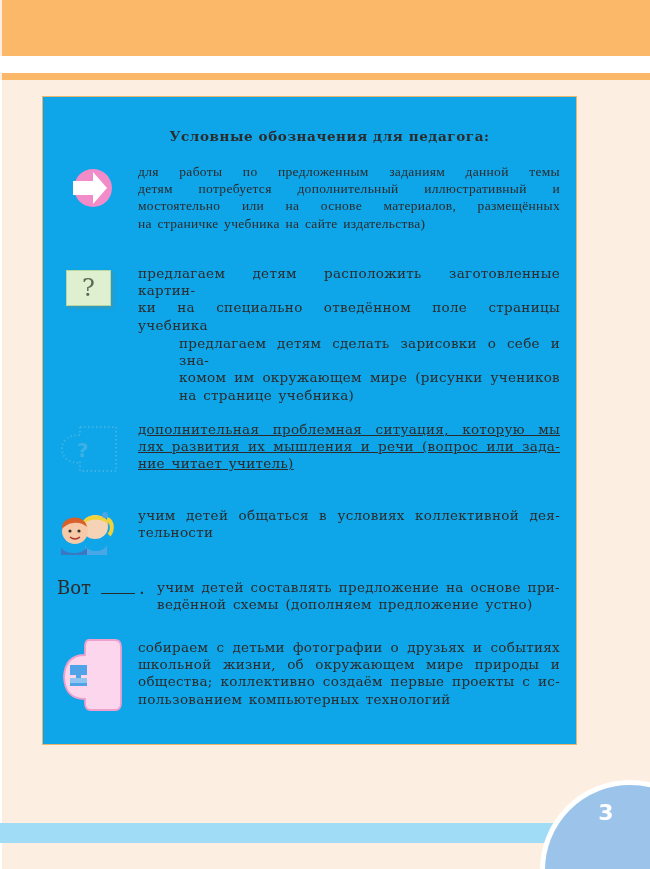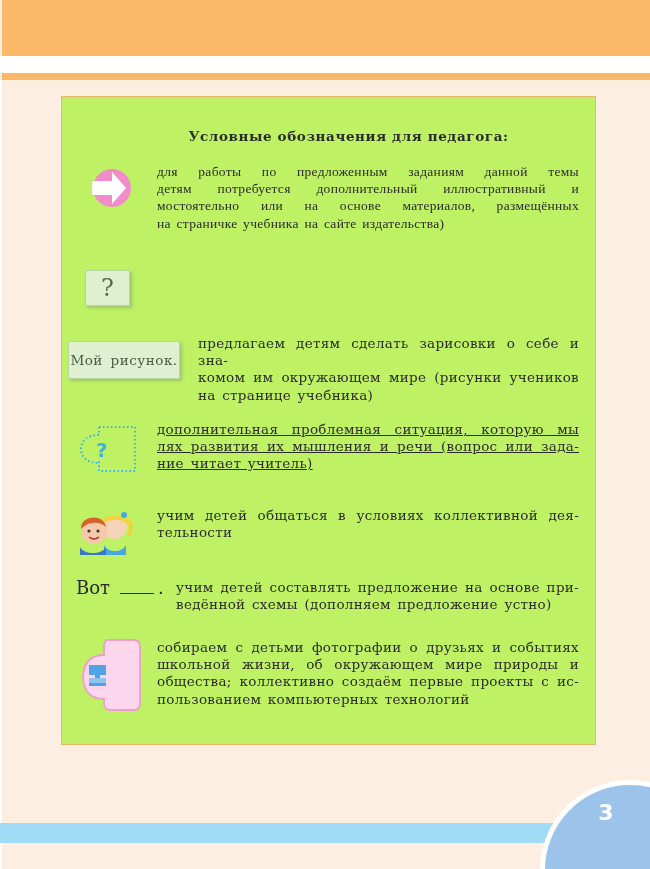--- a/index.html
+++ b/index.html
@@ -9,21 +9,21 @@
     font-family: "DejaVu Serif", "Liberation Serif", serif;
     color: #2b2b2b;
   }
   .top-bar { position: absolute; left: 2px; top: 0; width: 648px; height: 56px; background: #fab868; }
   .top-gap { position: absolute; left: 0; top: 56px; width: 650px; height: 17px; background: #ffffff; }
   .top-stripe { position: absolute; left: 2px; top: 73px; width: 648px; height: 7px; background: #fab868; }
   .left-edge { position: absolute; left: 0; top: 80px; width: 2px; height: 789px; background: #ffffff; }
 
   .legend-box {
     position: absolute; left: 42px; top: 96px; width: 535px; height: 649px;
-    background: #bef264; border: 1.5px solid #e9b56d; box-sizing: border-box; margin-left: 19px;
+    background: #0ea5e9; border: 1.5px solid #e9b56d; box-sizing: border-box;
   }
   .legend-title {
     position: absolute; left: 0; top: 31px; width: 100%; text-align: center;
     font-weight: bold; font-size: 13.5px; letter-spacing: 0.6px; padding-left: 40px; box-sizing: border-box;
   }
   .item-text {
     position: absolute; font-size: 13.5px; line-height: 17.2px;
     text-align: justify; text-align-last: auto; letter-spacing: 0.3px; word-spacing: 2px;
   }
   .item-text span { display: block; text-align: justify; text-align-last: justify; }
@@ -69,22 +69,25 @@
     <polygon points="0,13 20,13 20,4 34,20 20,36 20,27 0,27" fill="#ffffff"></polygon>
   </svg>
   <div class="item-text" style="left:95px; top:66px; width:422px;font-family:Liberation Serif, serif;">
     <span>для работы по предложенным заданиям данной темы</span>
     <span>детям потребуется дополнительный иллюстративный и</span>
     <span>мостоятельно или на основе материалов, размещённых</span>
     <span class="last">на страничке учебника на сайте издательства)</span>
   </div>
 
   <div class="icon ic-q">?</div>
+  <div class="item-text" style="left:95px; top:168px; width:422px;">
+    <span>предлагаем детям расположить заготовленные картин-</span>
+    <span class="last" style="text-align-last: justify;">ки на специально отведённом поле страницы учебника</span>
+  </div>
 
-  <div class="icon ic-draw">Мой рисунок.</div>
   <div class="item-text" style="left:136px; top:238px; width:381px;">
     <span>предлагаем детям сделать зарисовки о себе и зна-</span>
     <span>комом им окружающем мире (рисунки учеников</span>
     <span class="last">на странице учебника)</span>
   </div>
 
   <svg class="icon ic-dotq" viewBox="0 0 60 50">
     <g fill="none" stroke="#3cb1e3" stroke-width="2" stroke-dasharray="1.5 2.5">
       <path d="M22 4 H58 V48 H22 V38"></path>
       <path d="M22 12 C10 12 4 18 4 26 C4 34 10 40 22 40"></path>

